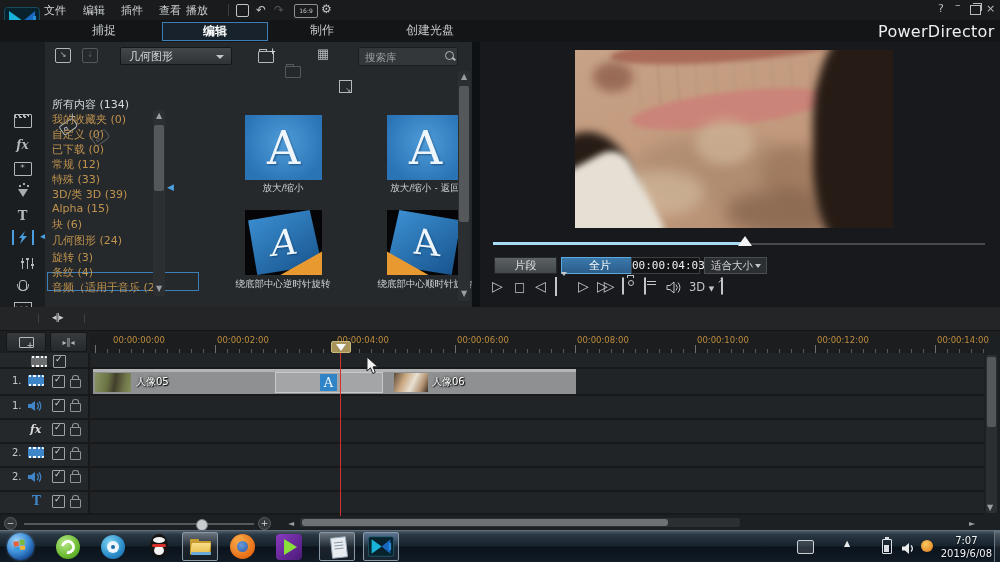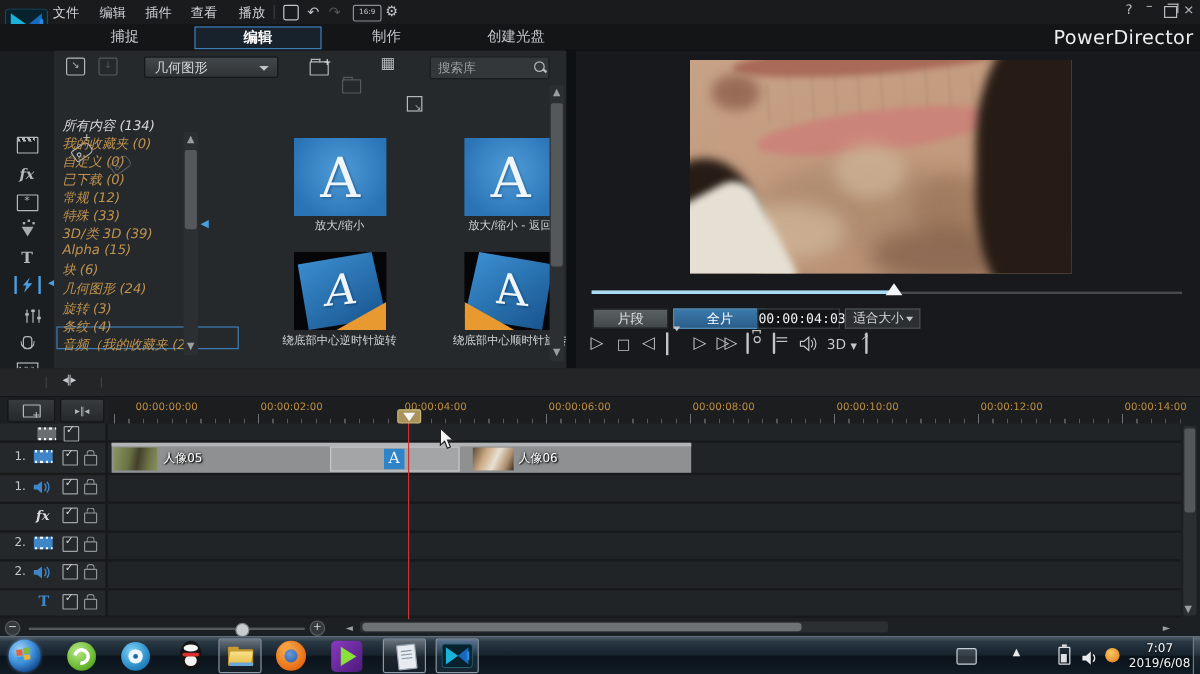--- a/index.html
+++ b/index.html
@@ -75,21 +75,21 @@
       color:#c8ccce;font-size:10.5px;font-family:inherit;}
   .search input::placeholder{color:#9aa0a2;}
   .mag{position:absolute;right:3px;top:3px;width:7px;height:7px;border:1.5px solid #b4b8ba;border-radius:50%;}
   .mag:after{content:"";position:absolute;left:6px;top:6px;width:4px;height:1.5px;background:#b4b8ba;transform:rotate(40deg);}
   .tag{width:15px;height:9px;border:1px solid #b4b8ba;border-radius:2px 4px 4px 2px;transform:rotate(-35deg);position:relative;}
   .tag:before{content:"";position:absolute;left:2px;top:3px;width:2px;height:2px;border:1px solid #b4b8ba;border-radius:50%;}
   .tag .plus{position:absolute;right:-6px;top:-7px;font-size:9px;transform:rotate(35deg);color:#d8dadc;}
   .tag.dim2{border-color:#55595b;}
   .tag.dim2:before{border-color:#55595b;}
 
-  .cat{position:absolute;left:7px;font-size:11px;color:#c0934e;white-space:nowrap;cursor:pointer;font-style:italic;}
+  .cat{position:absolute;left:7px;font-size:11px;color:#c0934e;white-space:nowrap;cursor:pointer;}
   .cat.first{color:#d6d8da;}
   .cat-selbox{left:2px;top:230px;width:150px;height:17px;border:1px solid #3d7db8;}
   .sb-track{background:#2c2f32;border-radius:2px;}
   .sb-thumb{background:#55585b;border-radius:2px;}
   .sb-btn{font-size:8px;color:#9aa0a2;text-align:center;line-height:12px;width:12px;height:12px;}
 
   
   .grid{left:180px;top:70px;width:277px;height:231px;overflow:hidden;}
   .tb{position:absolute;width:77px;height:65px;background:radial-gradient(circle at 50% 42%,#4f9cd8,#2a74b6 78%);
       display:flex;align-items:center;justify-content:center;cursor:pointer;}
@@ -207,21 +207,21 @@
 </head>
 <body>
 
 <div id="app" class="nosel">
 
   <div class="abs titlebar">
     <div class="abs menu" style="left:44px">文件</div>
     <div class="abs menu" style="left:83px">编辑</div>
     <div class="abs menu" style="left:121px">插件</div>
     <div class="abs menu" style="left:159px">查看</div>
-    <div class="abs menu" style="left:199px">播放</div>
+    <div class="abs menu" style="left:186px">播放</div>
     <div class="abs mb-sep" style="left:228px"></div>
     <div class="abs" style="left:236px;top:4px;width:11px;height:11px;border:1px solid #c2c6c8;border-radius:2px"></div>
     <div class="abs mb-ic" style="left:256px">↶</div>
     <div class="abs mb-ic dim" style="left:274px">↷</div>
     <div class="abs aspect-box" style="left:294px"><span>16:9</span></div>
     <div class="abs mb-ic" style="left:321px;top:2px">⚙</div>
     <div class="abs winctl" style="left:938px">?</div>
     <div class="abs winctl" style="left:955px;top:-2px">–</div>
     <div class="abs restore" style="left:970px"></div>
     <div class="abs winctl" style="left:986px">×</div>
@@ -309,21 +309,21 @@
     <div class="abs cat" style="top:100px"><span>已下载</span> <span>(0)</span></div>
     <div class="abs cat" style="top:115px"><span>常规</span> <span>(12)</span></div>
     <div class="abs cat" style="top:130px"><span>特殊</span> <span>(33)</span></div>
     <div class="abs cat" style="top:145px"><span>3D/类 3D</span> <span>(39)</span></div>
     <div class="abs cat" style="top:160px"><span>Alpha</span> <span>(15)</span></div>
     <div class="abs cat" style="top:175px"><span>块</span> <span>(6)</span></div>
     <div class="abs cat-selbox"></div>
     <div class="abs cat" style="top:191px"><span>几何图形</span> <span>(24)</span></div>
     <div class="abs cat" style="top:208px"><span>旋转</span> <span>(3)</span></div>
     <div class="abs cat" style="top:223px"><span>条纹</span> <span>(4)</span></div>
-    <div class="abs cat" style="top:238px;max-width:105px;overflow:hidden"><span>音频（我的收藏夹</span> <span>(2)</span></div>
+    <div class="abs cat" style="top:238px;max-width:105px;overflow:hidden"><span>音频（适用于音乐</span> <span>(2)</span></div>
 
     <div class="abs sb-track" style="left:108px;top:68px;width:12px;height:186px"></div>
     <div class="abs sb-btn" style="left:108px;top:68px">▲</div>
     <div class="abs sb-thumb" style="left:109px;top:83px;width:10px;height:66px"></div>
     <div class="abs sb-btn" style="left:108px;top:241px">▼</div>
 
     <div class="abs" style="left:122px;top:140px;color:#4a9fe0;font-size:9px">◀</div>
 
     <div class="abs grid">
       <div class="tb" style="left:20px;top:3px">

